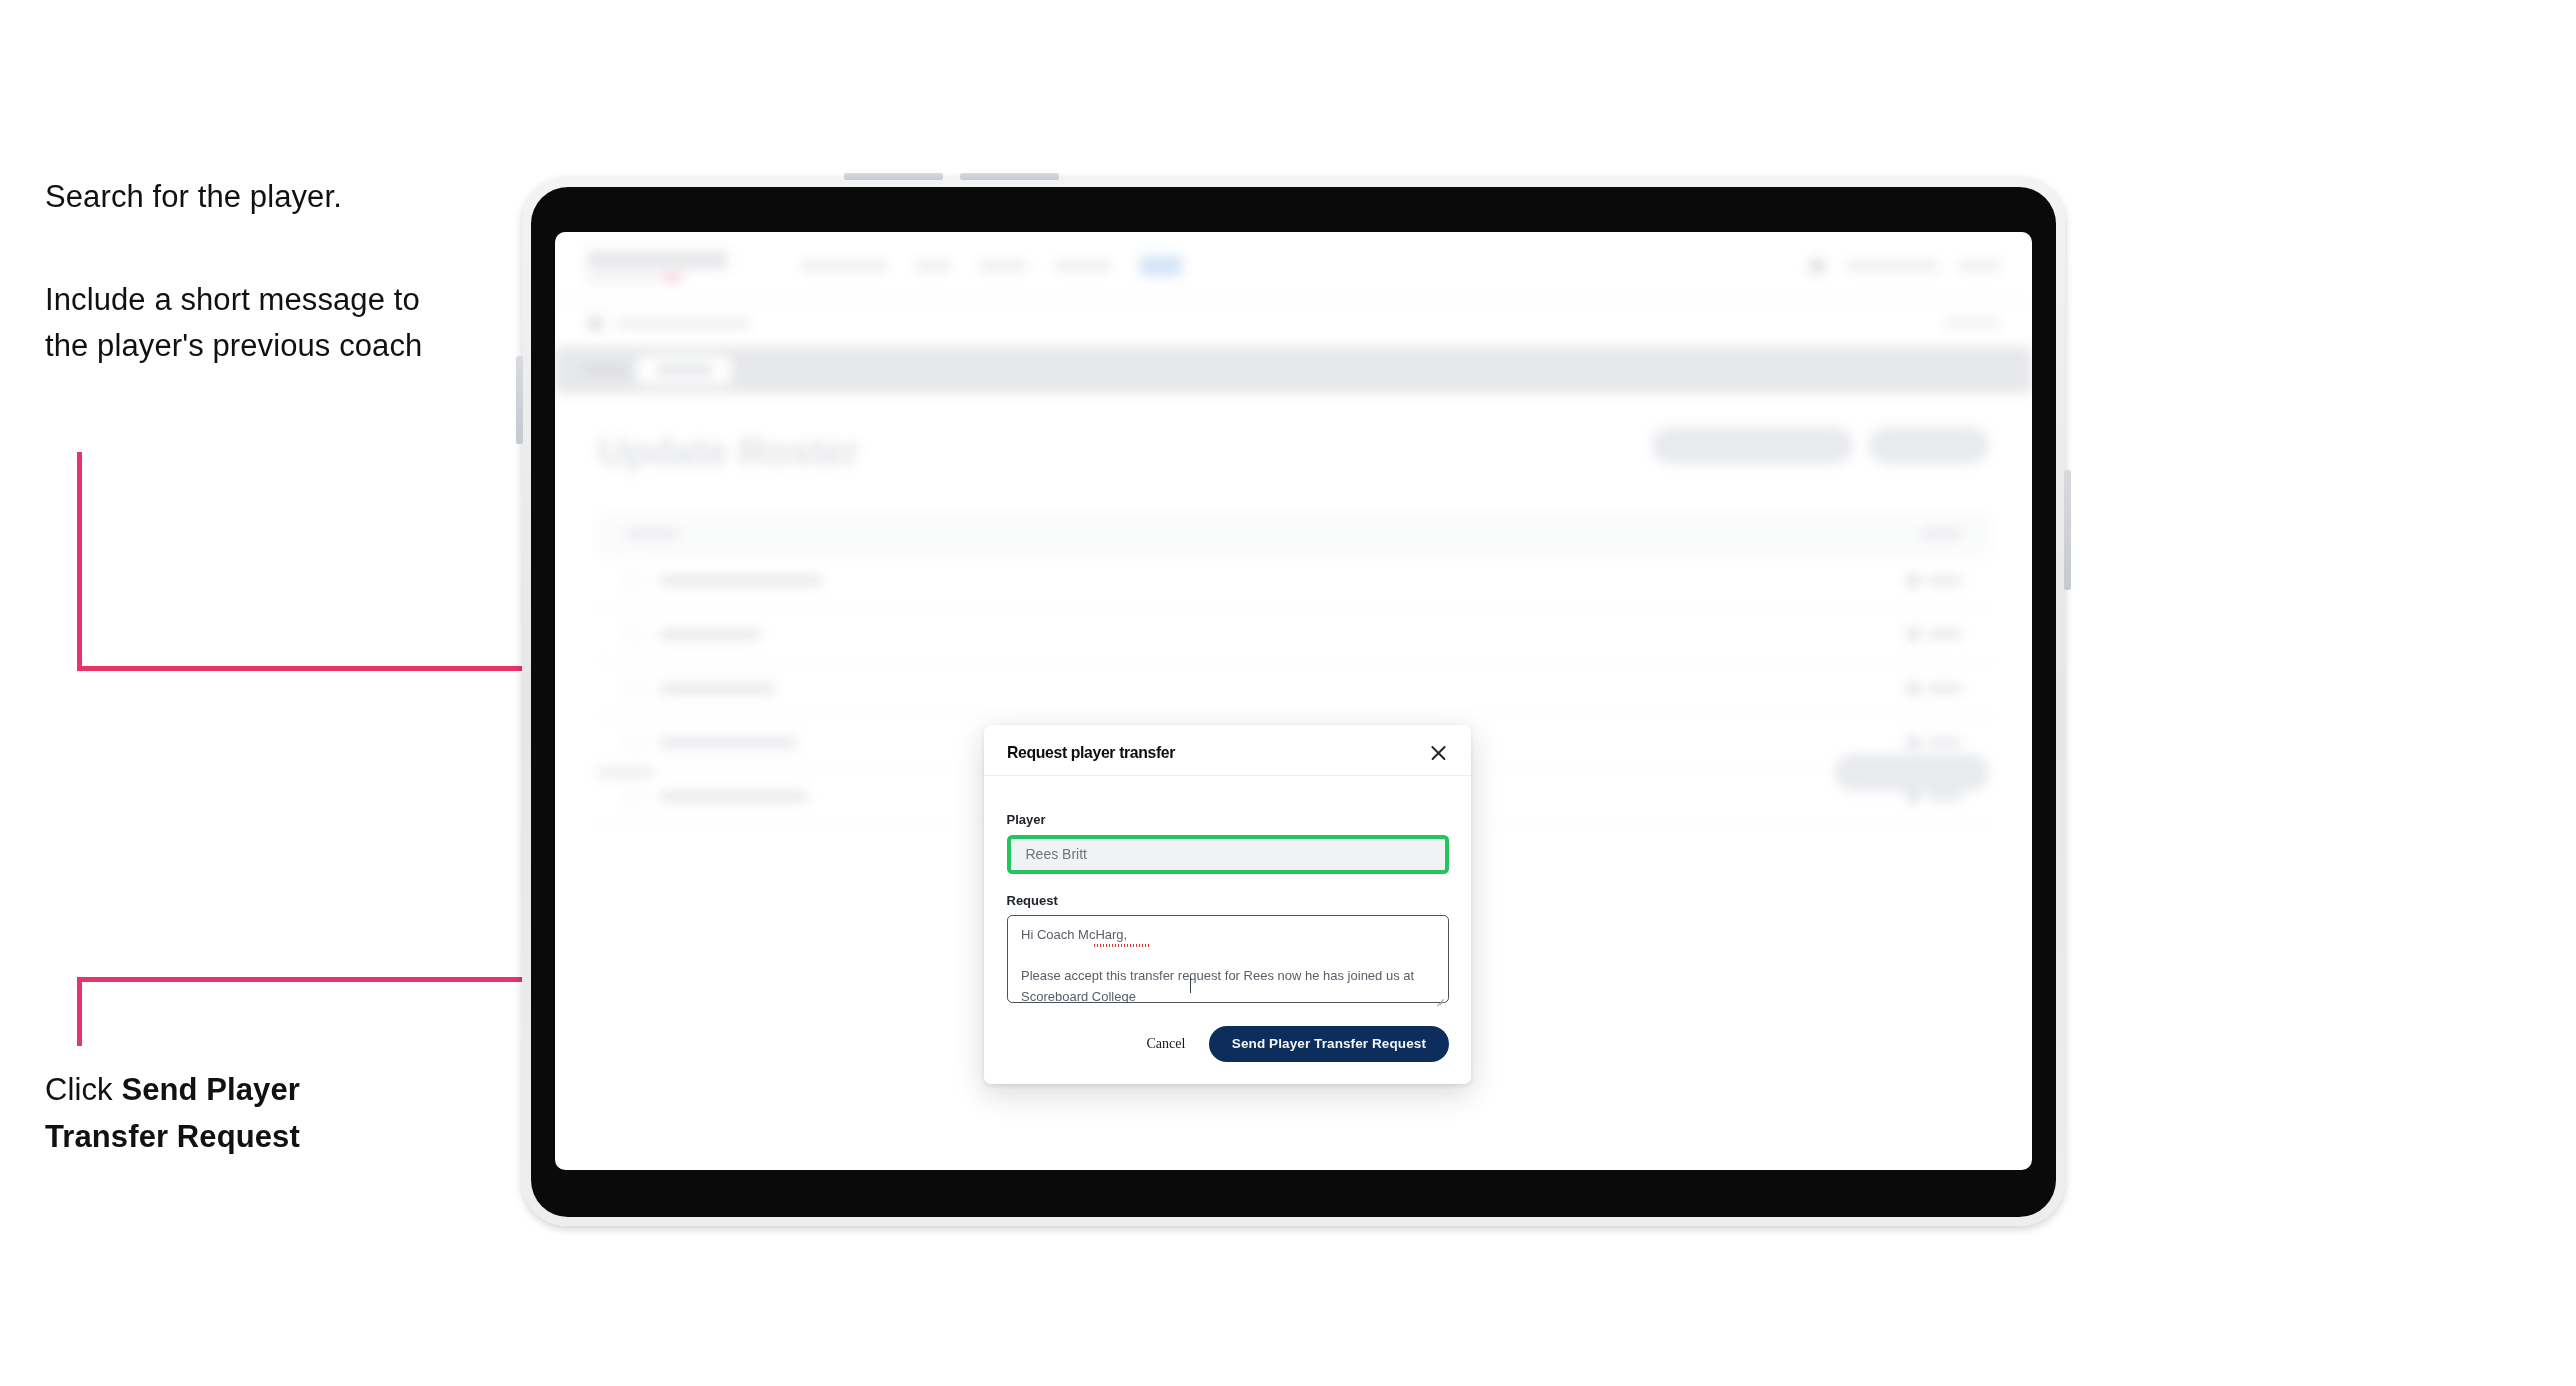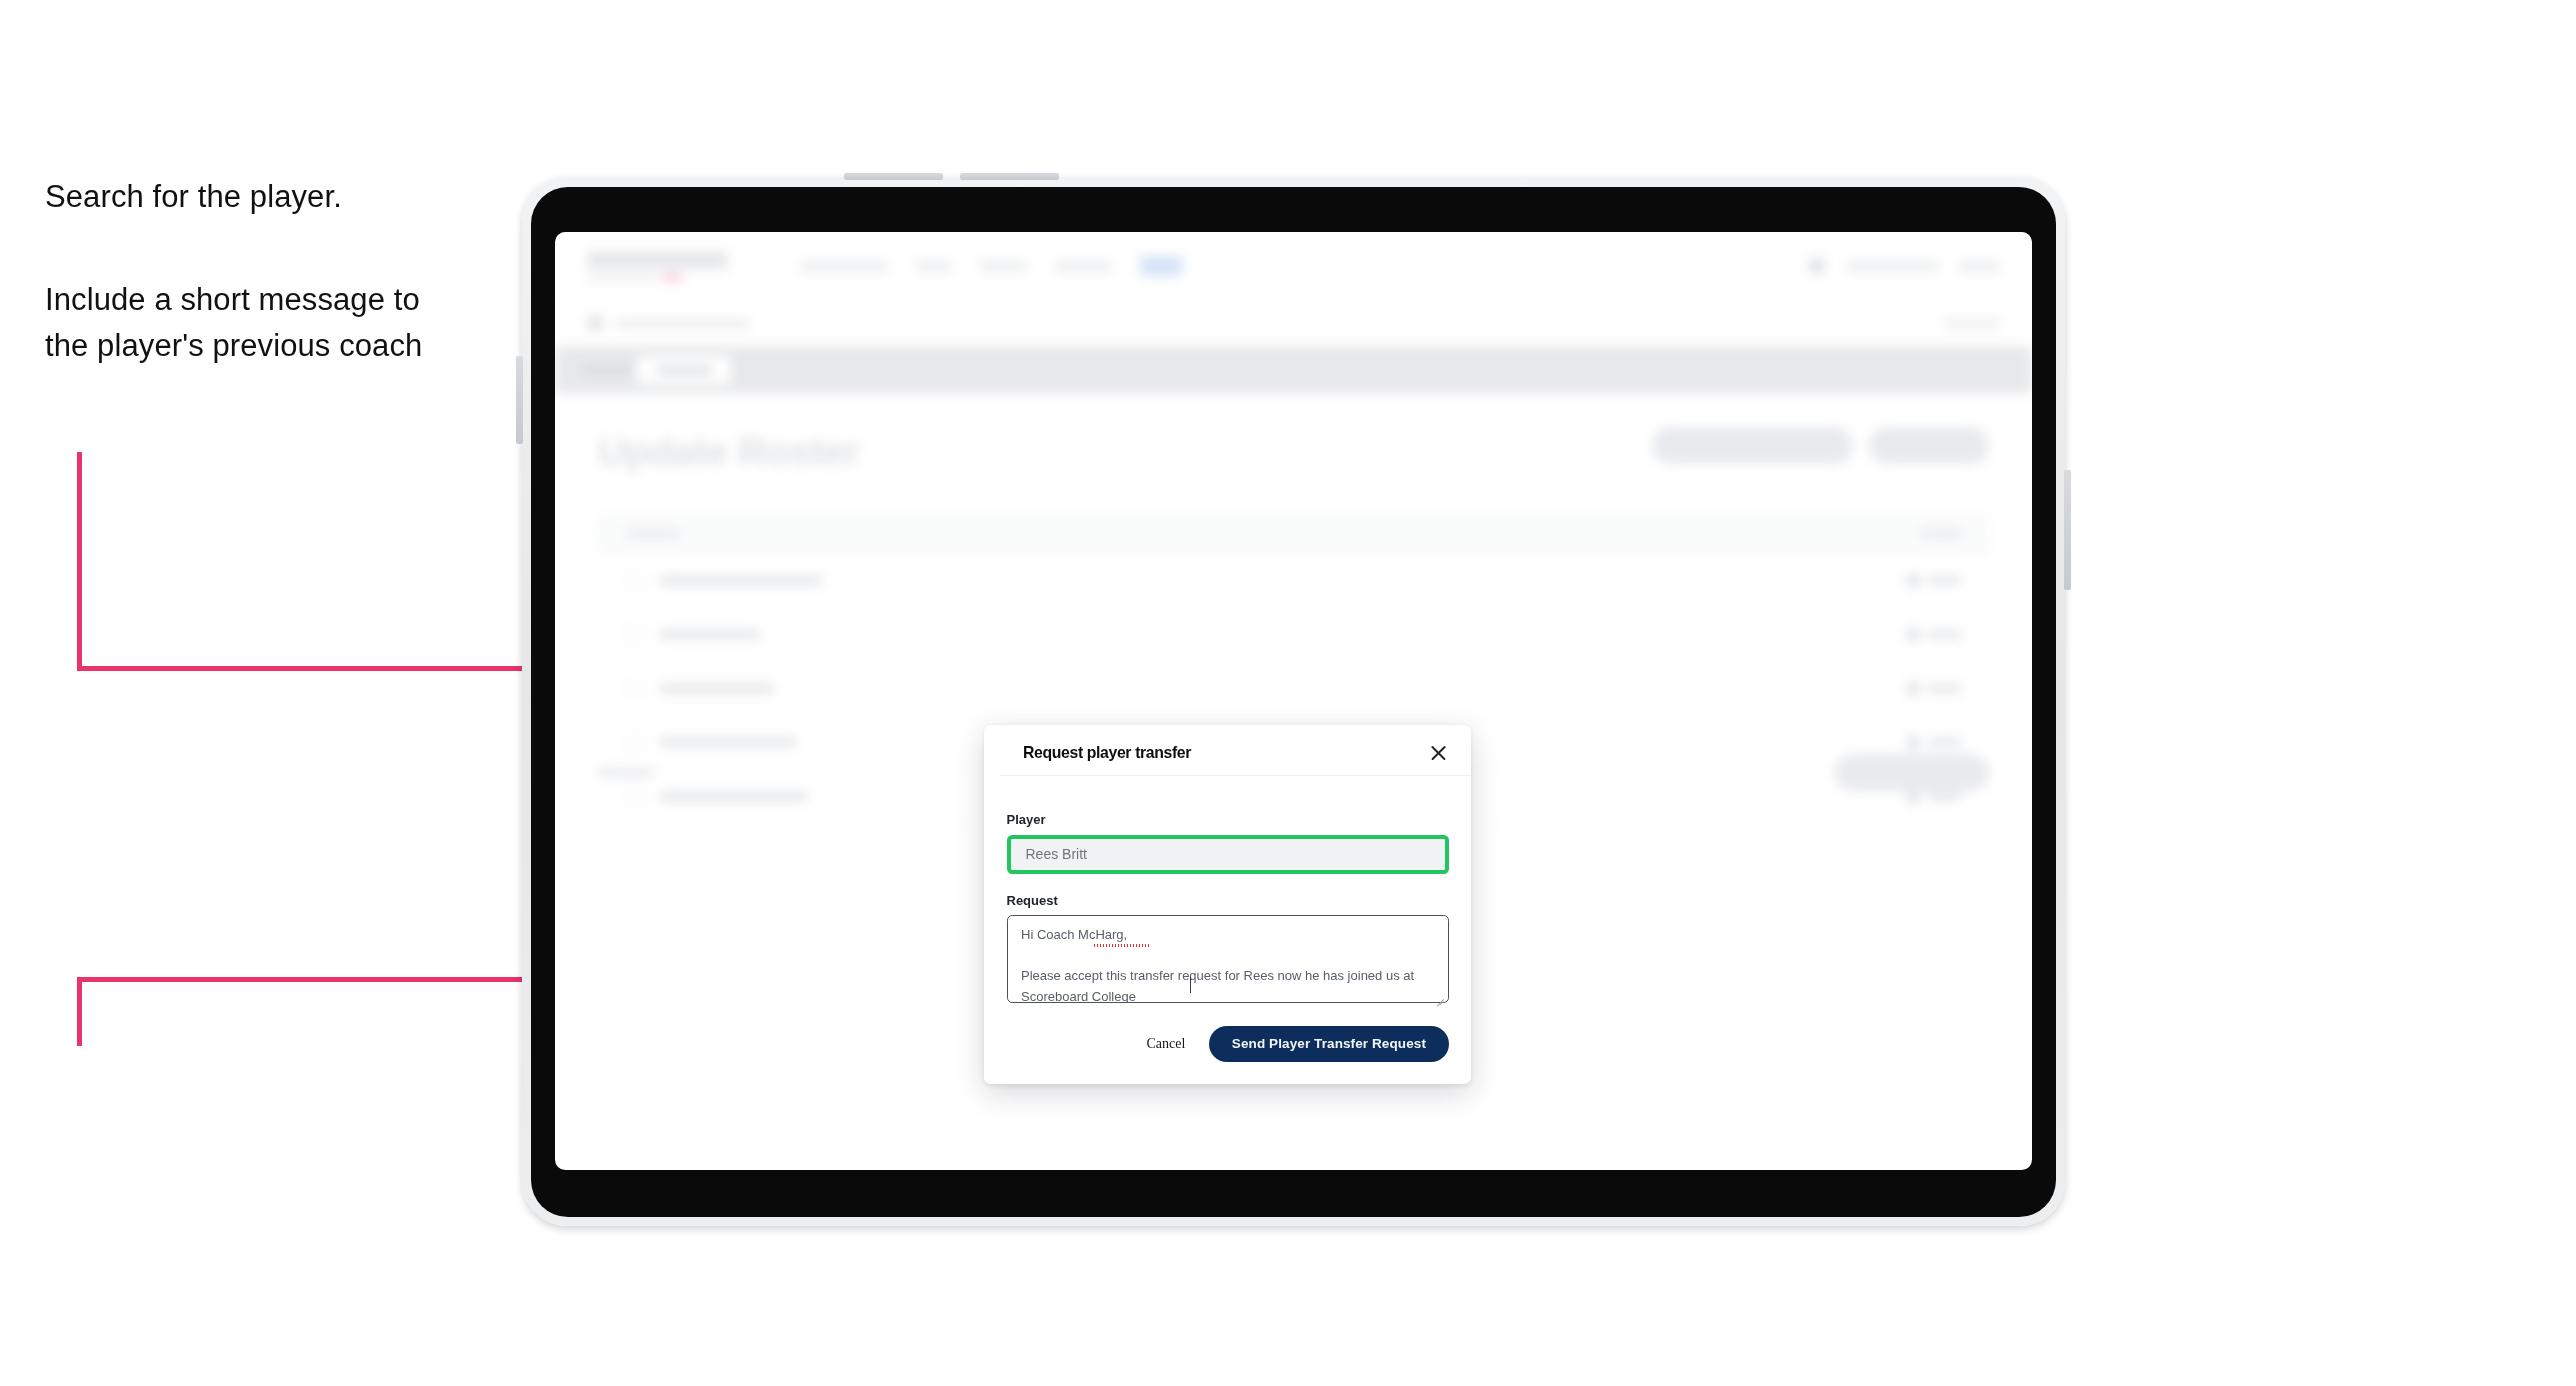--- a/index.html
+++ b/index.html
@@ -137,21 +137,21 @@
   
   #modal {
     position: absolute; left: 429px; top: 493px;
     width: 487px;
     background: #ffffff; border-radius: 6.7px;
     box-shadow: 0 9px 30px rgba(16,24,40,.17), 0 1.5px 5.2px rgba(16,24,40,.09);
     overflow: hidden;
   }
   .modal-head {
     display: flex; align-items: flex-end; justify-content: space-between;
-    padding: 18px 22.5px 12px 22.5px; border-bottom: 0.7px solid #eceef0; margin-left: 16px;
+    padding: 18px 22.5px 12px 22.5px; border-bottom: 0.7px solid #eceef0;
   }
   .modal-title {
     font-size: 17px; font-weight: 700; color: #0d0f12;
     letter-spacing: -0.4px; transform: scaleX(.93); transform-origin: left center;
   }
   .close-x {
     width: 20px; height: 20px; position: relative; cursor: pointer;
     flex: 0 0 auto;
   }
   .close-x i { position: absolute; left: 0.7px; top: 9px; width: 19px; height: 1.7px;
@@ -216,20 +216,21 @@
 </style>
 </head>
 <body>
 
 <div id="stage">
 
   <div class="anno" id="anno-search">Search for the player.</div>
 
   <div class="anno" id="anno-message">Include a short message to the player's previous coach</div>
 
+  <div class="anno" id="anno-click"><span>Click </span><span class="b">Send Player Transfer Request</span></div>
 
   <div class="pink" id="line-top-v"></div>
   <div class="pink" id="line-top-h"></div>
   <svg id="arrow-right" viewBox="0 0 60 76">
     <path d="M4 8 L50 38 L4 68" fill="none" stroke="#E8336B" stroke-width="7.5" stroke-linecap="square" stroke-linejoin="miter"></path>
   </svg>
 
   <div class="pink" id="line-bot-v"></div>
   <div class="pink" id="line-bot-h"></div>
   <div class="pink" id="line-up-v"></div>

